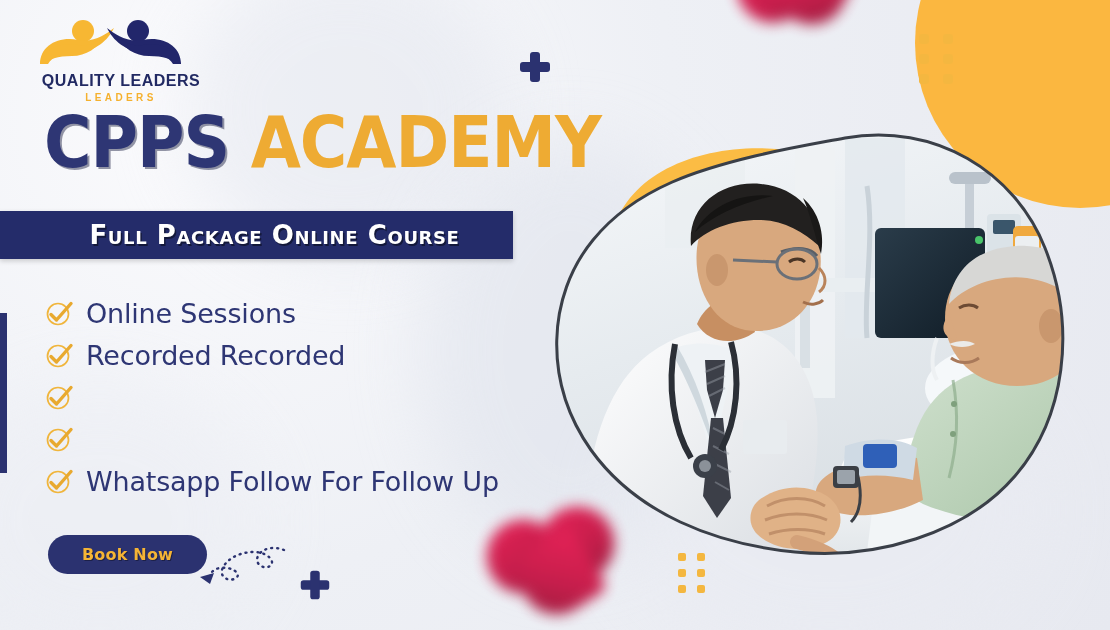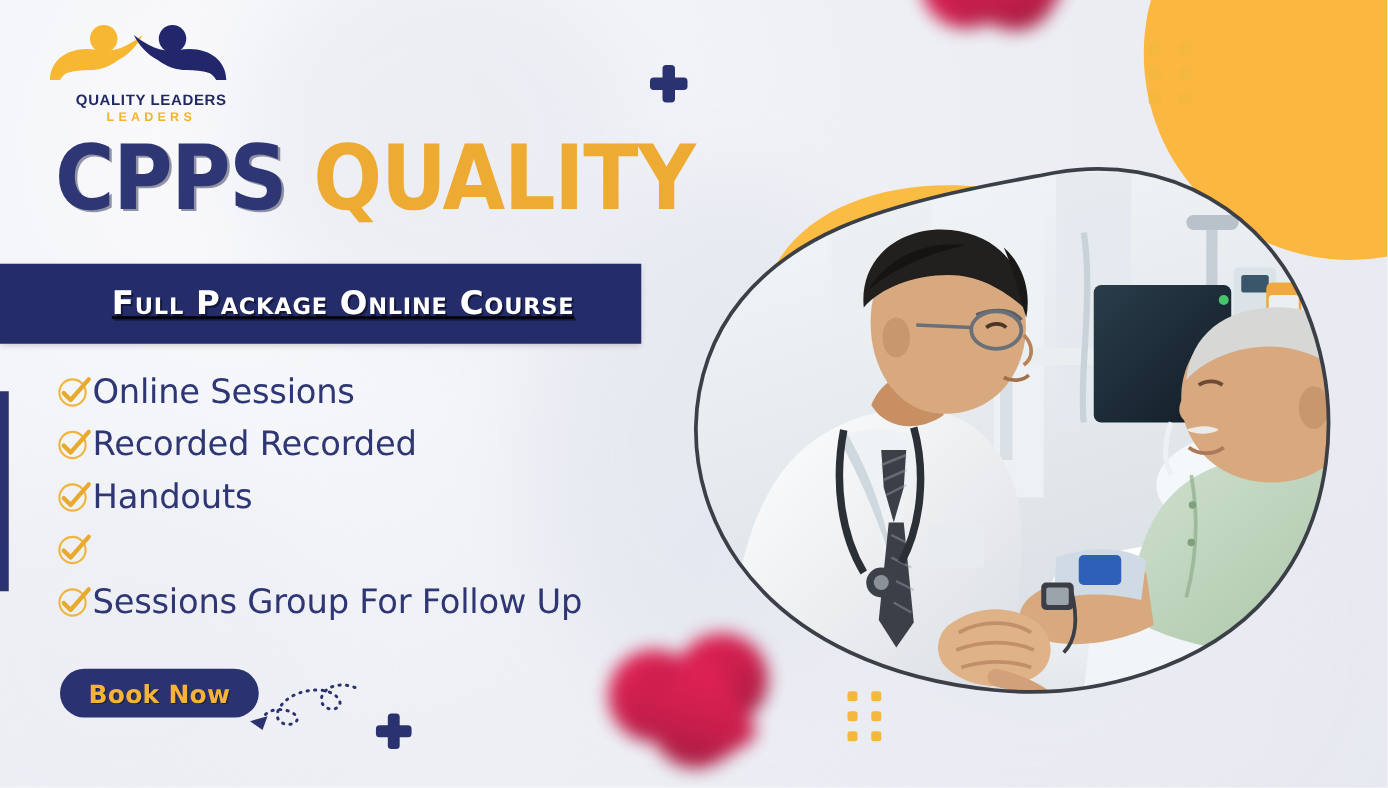--- a/index.html
+++ b/index.html
@@ -73,21 +73,21 @@
   .heart .l2 { left:18%; top:-50%; width:100%; height:100%; }
   .heart-top { left:775px; top:-48px; width:72px; height:72px; transform:rotate(-18deg); }
   .heart-bot { left:520px; top:540px; width:74px; height:74px; transform:rotate(12deg); }
 
   
   .logo { position:absolute; left:26px; top:18px; width:190px; }
   .logo-mark { position:relative; height:54px; }
   .logo-text {
     text-align:center;
     font-weight:bold;
-    font-size:12px;
+    font-size:16px;
     letter-spacing:.5px;
     color:#222a63;
     margin-top:-4px;
   }
   .logo-sub {
     text-align:center;
     font-weight:bold;
     font-size:10px;
     letter-spacing:3.4px;
     color:#f5b12f;
@@ -106,44 +106,44 @@
     font-family:"DejaVu Sans", sans-serif;
     font-stretch:condensed;
   }
   .headline .t1 { color:#2e3674; text-shadow:2px 2px 0 rgba(20,24,60,.45); }
   .headline .t2 { color:#eeab33; }
 
   
   .subbar {
     position:absolute;
     left:0; top:211px;
-    width:513px; height:64px;
+    width:513px; height:48px;
     background:#242c6a;
     display:flex;
     align-items:center;
     justify-content:center;
     box-shadow:0 2px 5px rgba(0,0,0,.18);
-    text-decoration:underline;
   }
   .subbar-text {
     color:#ffffff;
     font-family:"DejaVu Sans", sans-serif;
     font-weight:bold;
     font-size:26px;
     letter-spacing:.6px;
     font-variant:small-caps;
     text-shadow:1.5px 1.5px 0 rgba(0,0,0,.45);
     padding-left:36px;
   }
 
   
   .features { position:absolute; left:44px; top:292px; }
   .feature {
     display:flex;
     align-items:center;
+    gap:12px;
     height:42px;
   }
   .check-icon { width:30px; height:28px; flex:0 0 30px; }
   .feature-label {
     color:#2e3674;
     font-size:27px;
     font-weight:500;
     font-family:"DejaVu Sans", sans-serif;
     letter-spacing:-.2px;
     white-space:nowrap;
@@ -157,21 +157,21 @@
     border-radius:20px;
     background:#2b3270;
     border:none;
     cursor:pointer;
     display:flex; align-items:center; justify-content:center;
   }
   .cta-label {
     color:#f5b435;
     font-family:"DejaVu Sans", sans-serif;
     font-weight:bold;
-    font-size:20px;
+    font-size:16px;
     letter-spacing:.2px;
     text-shadow:1px 1px 0 rgba(0,0,0,.35);
   }
   .swirl { position:absolute; left:196px; top:544px; }
 
   
   .photo-group { position:absolute; left:525px; top:120px; width:585px; height:460px; }
   .amber-blob {
     position:absolute; left:0; top:0; width:520px; height:430px;
   }
@@ -410,21 +410,21 @@
       <path d="M155,46 C155,28 137,18 117,22 C101,25 89,16 81,10 C87,22 99,34 119,34
                C133,34 143,39 147,46 Z" fill="#22266b"></path>
       <path d="M155,46 C151,31 135,24 117,27 C107,29 97,24 89,17 C97,30 109,38 123,38
                C137,38 147,41 151,46 Z" fill="#22266b"></path>
     </svg>
     <div class="logo-text">QUALITY LEADERS</div>
     <div class="logo-sub">LEADERS</div>
   </div>
 
   <div class="headline">
-    <span class="t1">CPPS</span><span>&nbsp;</span><span class="t2">QUALITY</span>
+    <span class="t1">CPPS</span><span>&nbsp;</span><span class="t2">ACADEMY</span>
   </div>
 
   <div class="subbar">
     <span class="subbar-text">Full Package Online Course</span>
   </div>
 
   <div class="features">
 
     <div class="feature">
       <svg class="check-icon" viewBox="0 0 30 28">
@@ -440,36 +440,35 @@
         <path d="M7,15.5 L12.5,21 L27,4.5" fill="none" stroke="#e8a92f" stroke-width="3.4" stroke-linecap="round" stroke-linejoin="round"></path>
       </svg>
       <span class="feature-label">Recorded Recorded</span>
     </div>
 
     <div class="feature">
       <svg class="check-icon" viewBox="0 0 30 28">
         <circle cx="14" cy="15" r="10.5" fill="none" stroke="#f0b53c" stroke-width="1.7"></circle>
         <path d="M7,15.5 L12.5,21 L27,4.5" fill="none" stroke="#e8a92f" stroke-width="3.4" stroke-linecap="round" stroke-linejoin="round"></path>
       </svg>
-      <span class="feature-label">Handouts</span>
     </div>
 
     <div class="feature">
       <svg class="check-icon" viewBox="0 0 30 28">
         <circle cx="14" cy="15" r="10.5" fill="none" stroke="#f0b53c" stroke-width="1.7"></circle>
         <path d="M7,15.5 L12.5,21 L27,4.5" fill="none" stroke="#e8a92f" stroke-width="3.4" stroke-linecap="round" stroke-linejoin="round"></path>
       </svg>
     </div>
 
     <div class="feature">
       <svg class="check-icon" viewBox="0 0 30 28">
         <circle cx="14" cy="15" r="10.5" fill="none" stroke="#f0b53c" stroke-width="1.7"></circle>
         <path d="M7,15.5 L12.5,21 L27,4.5" fill="none" stroke="#e8a92f" stroke-width="3.4" stroke-linecap="round" stroke-linejoin="round"></path>
       </svg>
-      <span class="feature-label">Sessions Group For Follow Up</span>
+      <span class="feature-label">Whatsapp Follow For Follow Up</span>
     </div>
 
   </div>
 
   <button class="cta">
     <span class="cta-label">Book Now</span>
   </button>
 
   <svg class="swirl" width="92" height="46" viewBox="0 0 92 46">
     <path d="M88,6 C78,2 66,4 62,12 C58,20 68,26 74,22 C80,18 72,8 58,8

